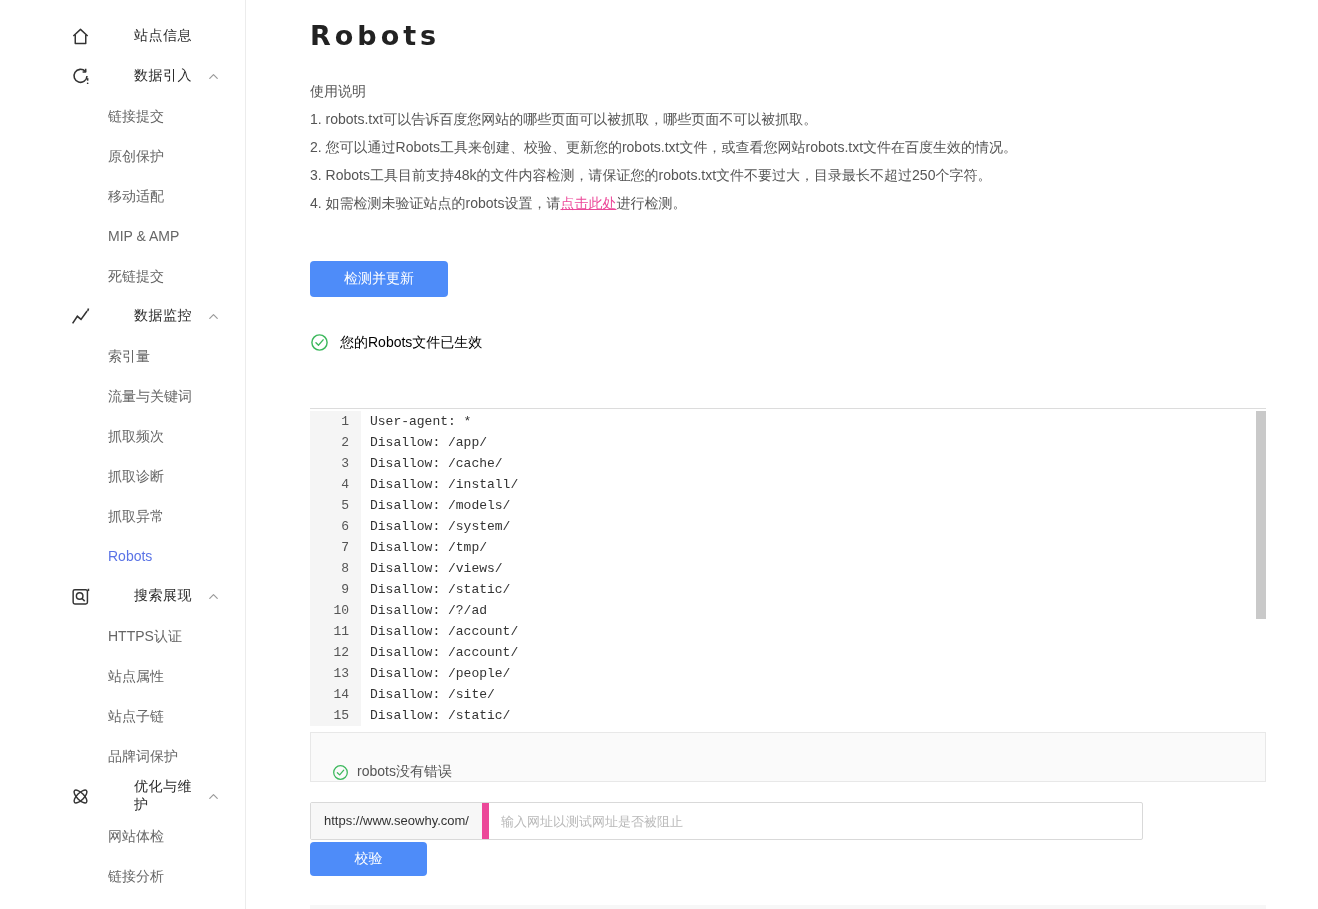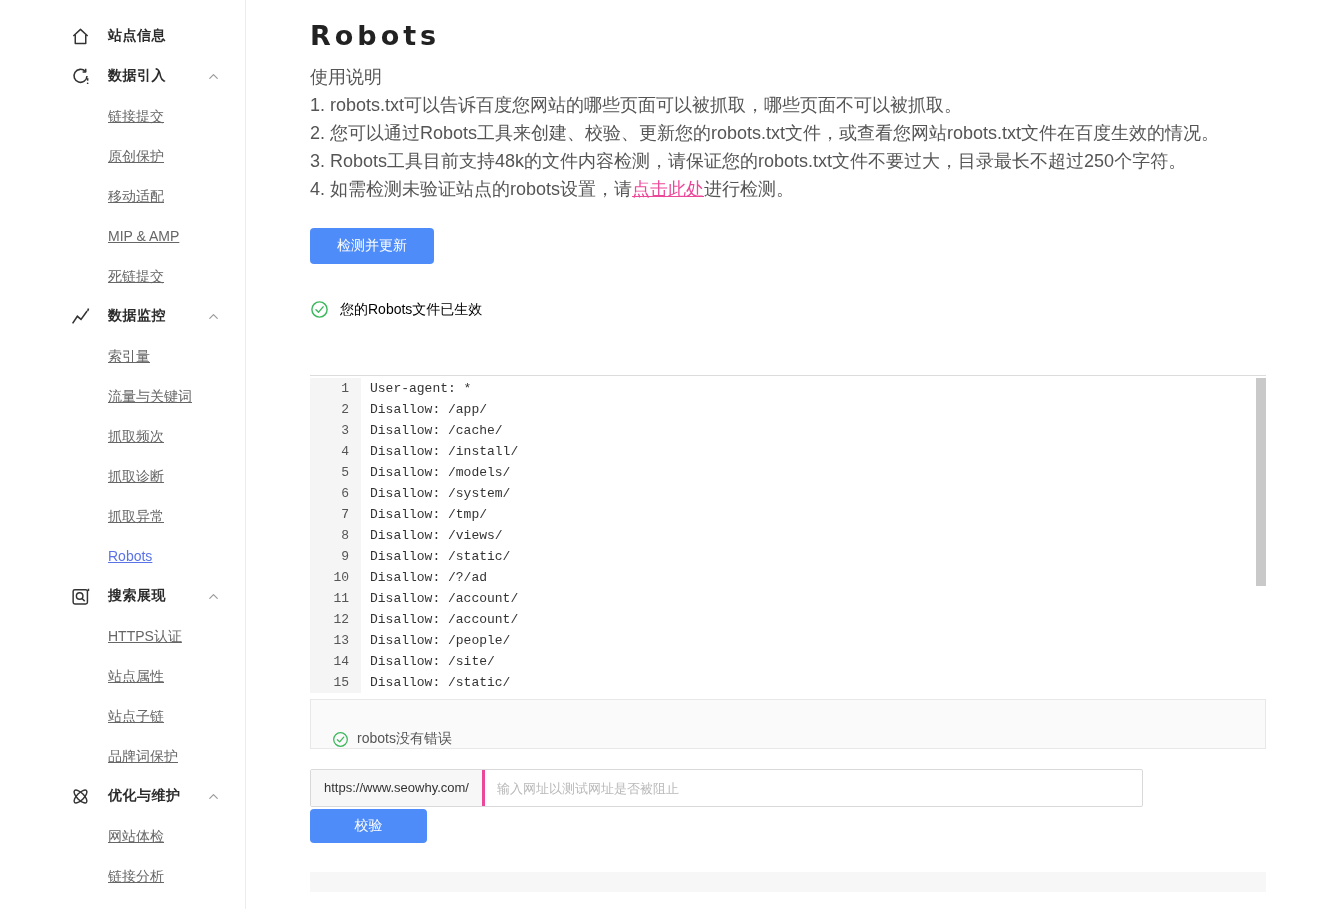--- a/index.html
+++ b/index.html
@@ -5,55 +5,55 @@
   * { margin:0; padding:0; box-sizing:border-box; }
   html,body { width:1318px; height:909px; overflow:hidden; background:#fff;
               font-family:"Liberation Sans","DejaVu Sans",sans-serif; }
   .app { display:flex; width:1318px; height:909px; }
 
   
   .sidebar { width:246px; min-width:246px; height:100%; border-right:1px solid #ececec;
              padding-top:16px; overflow:hidden; background:#fff; }
   .side-section { height:40px; display:flex; align-items:center; padding:0 24px 0 70px; cursor:pointer; }
   .side-icon { width:21px; height:21px; margin-right:17px; display:inline-flex; align-items:center; justify-content:center; flex:none; }
-  .side-label { font-size:14px; font-weight:bold; color:#2b2b2b; letter-spacing:.5px; }
+  .side-label { font-size:14px; font-weight:normal; color:#2b2b2b; letter-spacing:.5px;margin-left:26px; }
   .chev { margin-left:auto; display:inline-flex; }
-  .side-item { height:40px; line-height:40px; padding-left:108px; font-size:14px; color:#666; cursor:pointer; white-space:nowrap;text-decoration:underline; }
+  .side-item { height:40px; line-height:40px; padding-left:108px; font-size:14px; color:#666; cursor:pointer; white-space:nowrap; }
   .side-item.active { color:#5a73e6; }
 
   
   .main { flex:1; padding:20px 50px 0 64px; }
   .page-title { font-size:27px; font-weight:bold; color:#222; letter-spacing:4px;
                 font-family:"DejaVu Sans",sans-serif; }
-  .instructions { margin-top:12px; font-size:18px; color:#555; line-height:28px; }
+  .instructions { margin-top:26px; font-size:14px; color:#555; line-height:28px; }
   .instructions p { margin:0; }
   .inline-link { color:#ec4899; text-decoration:underline; cursor:pointer; }
 
   .btn { display:block; background:#4e8cf9; color:#fff; border:none; border-radius:4px;
          font-size:14px; cursor:pointer; font-family:inherit; }
-  .btn-detect { margin-top:25px; width:124px; height:36px;font-family:Liberation Serif, serif; }
+  .btn-detect { margin-top:44px; width:138px; height:36px;font-family:Liberation Serif, serif; }
   .btn-validate { margin-top:2px; width:117px; height:34px; }
 
   .status-row { margin-top:36px; display:flex; align-items:center; font-size:14px; color:#000000; }
   .status-row .check-wrap { display:inline-flex; margin-right:11px; }
 
   .code-block { position:relative; margin-top:56px; width:956px; border-top:1px solid #dcdcdc; padding:2px 0 3px; }
   .code-row { display:flex; height:21px; line-height:21px;
               font-family:"Liberation Mono","DejaVu Sans Mono",monospace; font-size:13px; }
   .ln { width:51px; min-width:51px; background:#f5f5f5; text-align:right; padding-right:12px; color:#555; }
   .code-text { padding-left:9px; color:#333; white-space:pre; }
   .scrollbar-thumb { position:absolute; right:0; top:2px; width:10px; height:208px; background:#c9c9c9; cursor:grab; }
 
   .result-bar { margin-top:3px; width:956px; height:50px; border:1px solid #e8e8e8; background:#fafafa;
                 display:flex; align-items:flex-end; padding-left:21px; font-size:14px; color:#555; }
   .result-bar .check-wrap { display:inline-flex; margin-right:8px; }
 
   .test-row { margin-top:20px; width:833px; height:38px; border:1px solid #d9d9d9; border-radius:2px;
               display:flex; align-items:stretch; background:#fff; }
-  .url-prefix { background:#f7f7f7; border-right:3px solid #ec4899; padding:0 13px; line-height:36px;
+  .url-prefix { background:#f7f7f7; border-right:7px solid #ec4899; padding:0 13px; line-height:36px;
                 font-size:13px; color:#333; white-space:nowrap; }
   .test-input { flex:1; border:none; outline:none; padding:0 12px; font-size:13px; color:#333;
                 font-family:inherit; background:transparent; }
   .test-input::placeholder { color:#b9b9b9; }
 
   .bottom-strip { margin-top:29px; width:956px; height:20px; background:#f7f7f7; }
 </style>
 </head>
 <body>
 

